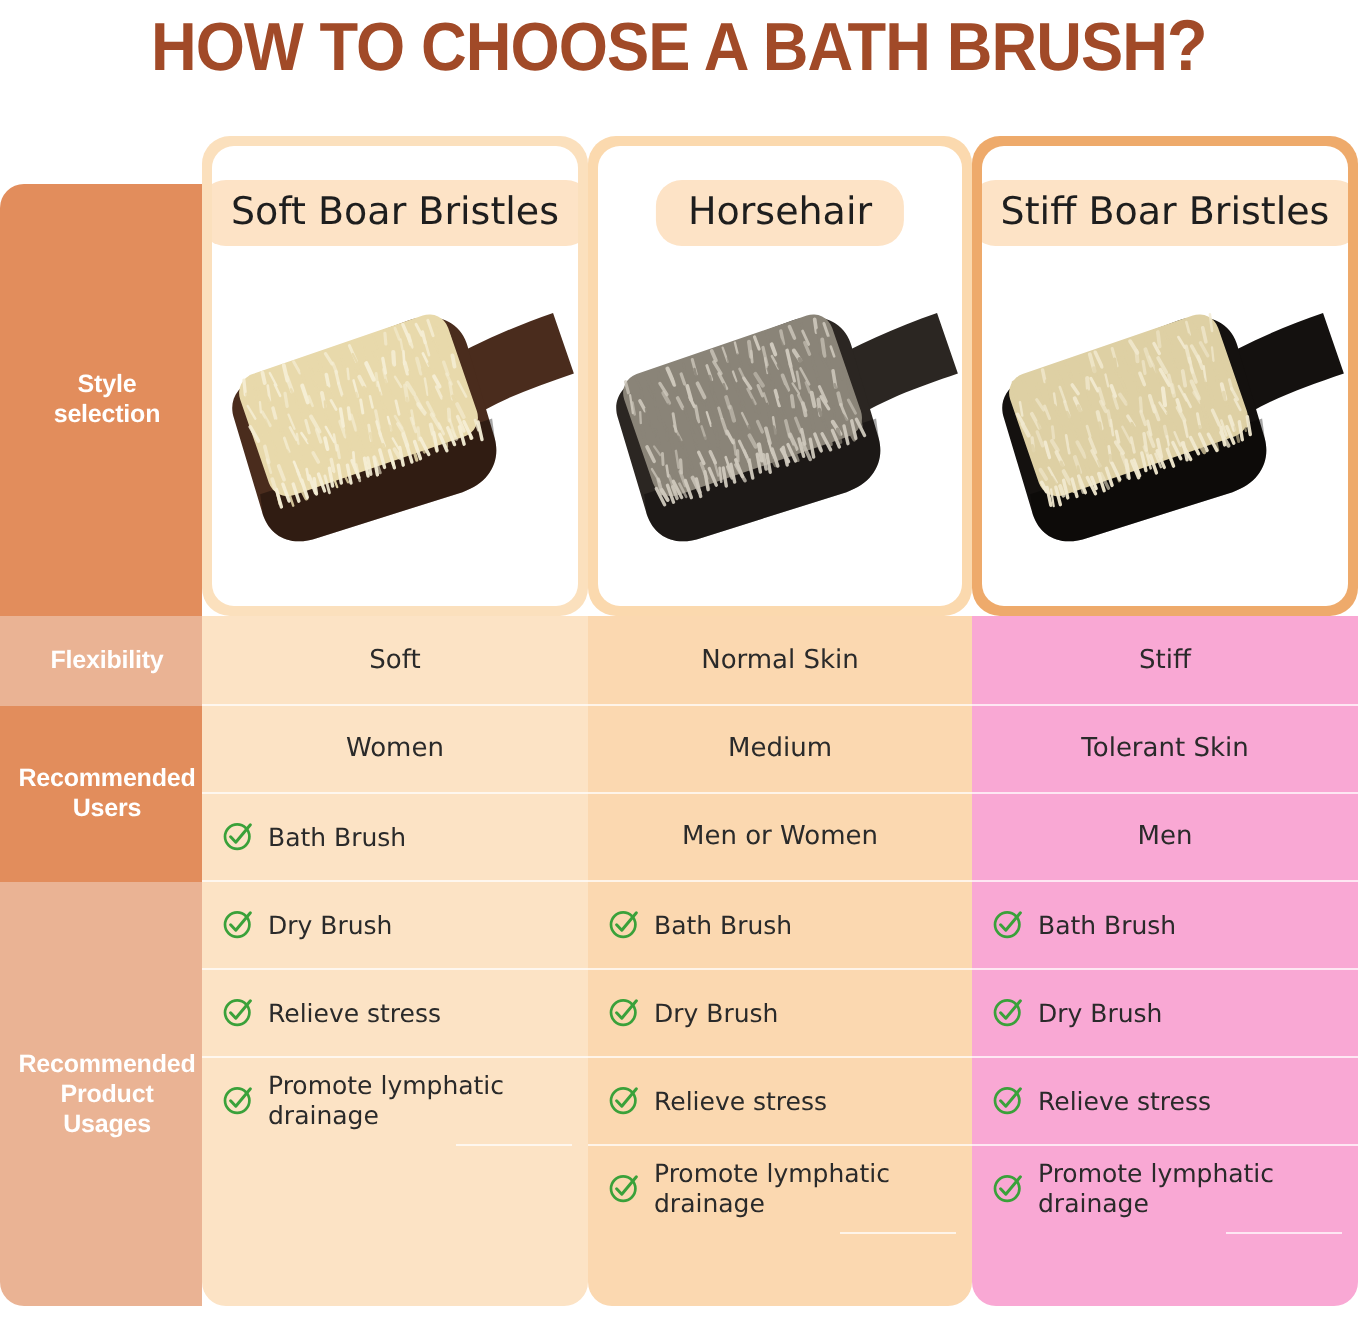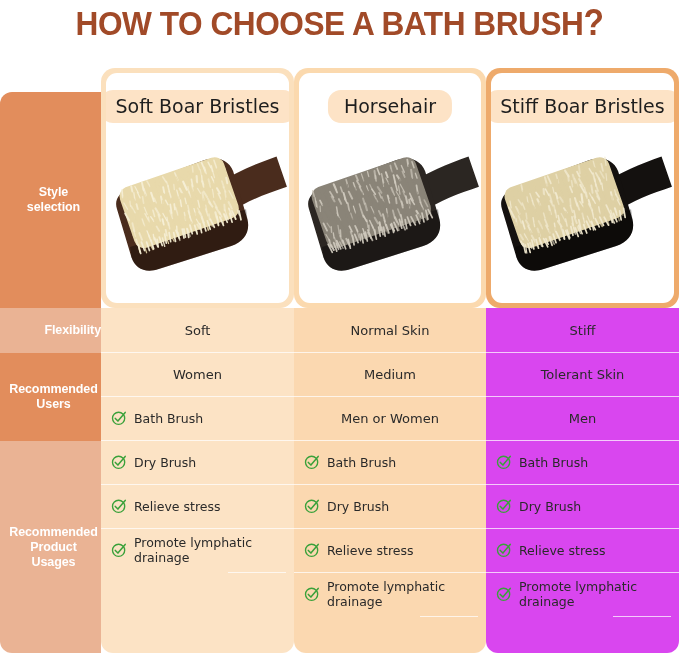--- a/index.html
+++ b/index.html
@@ -63,21 +63,21 @@
     display: flex;
     align-items: center;
     justify-content: center;
     text-align: center;
     color: #ffffff;
     font-weight: bold;
     font-size: 12.5px;
     line-height: 15px;
     letter-spacing: -0.1px;
     box-sizing: border-box;
-    padding: 0 6px;
+    padding: 0 18px;
   }
 
   
   .col-card {
     position: absolute;
     top: 5px;
     height: 240px;
     border-radius: 14px;
     box-sizing: border-box;
     padding: 5px;
@@ -168,21 +168,21 @@
 
 <div id="page-title"><span>HOW TO CHOOSE A BATH BRUSH</span><span class="qmark">?</span></div>
 
 <div id="comparison-table">
 
   <div id="sidebar">
       <div class="side-cell" style="top: 0px; height: 216px; background: rgb(226, 141, 92);">
         <span style="white-space: pre-line;">Style
 selection</span>
       </div>
-      <div class="side-cell" style="top: 216px; height: 45px; background: rgb(234, 179, 148); justify-content: flex-end;">
+      <div class="side-cell" style="top: 216px; height: 45px; background: rgb(234, 179, 148);">
         <span style="white-space: pre-line;">Flexibility</span>
       </div>
       <div class="side-cell" style="top: 261px; height: 88px; background: rgb(226, 141, 92);">
         <span style="white-space: pre-line;">Recommended
 Users</span>
       </div>
       <div class="side-cell" style="top: 349px; height: 212px; background: rgb(234, 179, 148);">
         <span style="white-space: pre-line;">Recommended
 Product
 Usages</span>
@@ -1001,21 +1001,21 @@
                 <path d="M114.0 100.4 L115.1 91.4" stroke="#f2ead0" stroke-width="1.7" stroke-linecap="round" opacity="0.95"></path>
                 <path d="M118.6 101.1 L118.0 92.1" stroke="#f2ead0" stroke-width="1.7" stroke-linecap="round" opacity="0.95"></path>
                 <path d="M123.2 100.8 L124.7 91.8" stroke="#f2ead0" stroke-width="1.7" stroke-linecap="round" opacity="0.95"></path>
                 <path d="M127.8 99.7 L129.3 90.7" stroke="#f2ead0" stroke-width="1.7" stroke-linecap="round" opacity="0.95"></path>
               </g>
             </svg>
           </div>
           <div class="col-pill">Stiff Boar Bristles</div>
         </div>
       </div>
-      <div class="col-body" style="left: 486px; width: 193px; background: #d946ef;">
+      <div class="col-body" style="left: 486px; width: 193px; background: #f9a8d4;">
         <div class="data-row">Stiff</div>
         <div class="data-row">Tolerant Skin</div>
         <div class="data-row">Men</div>
         <div class="data-row check-row">
           <svg width="16" height="16" viewBox="0 0 16 16" class="check-ico">
             <circle cx="7.6" cy="8.3" r="6.1" fill="none" stroke="#3aa13a" stroke-width="1.35"></circle>
             <path d="M4.3 8.4 L6.9 11.1 L14.2 2.4" fill="none" stroke="#3aa13a" stroke-width="1.5" stroke-linecap="round" stroke-linejoin="round"></path>
           </svg>
           <span class="check-label">Bath Brush</span>
         </div>

